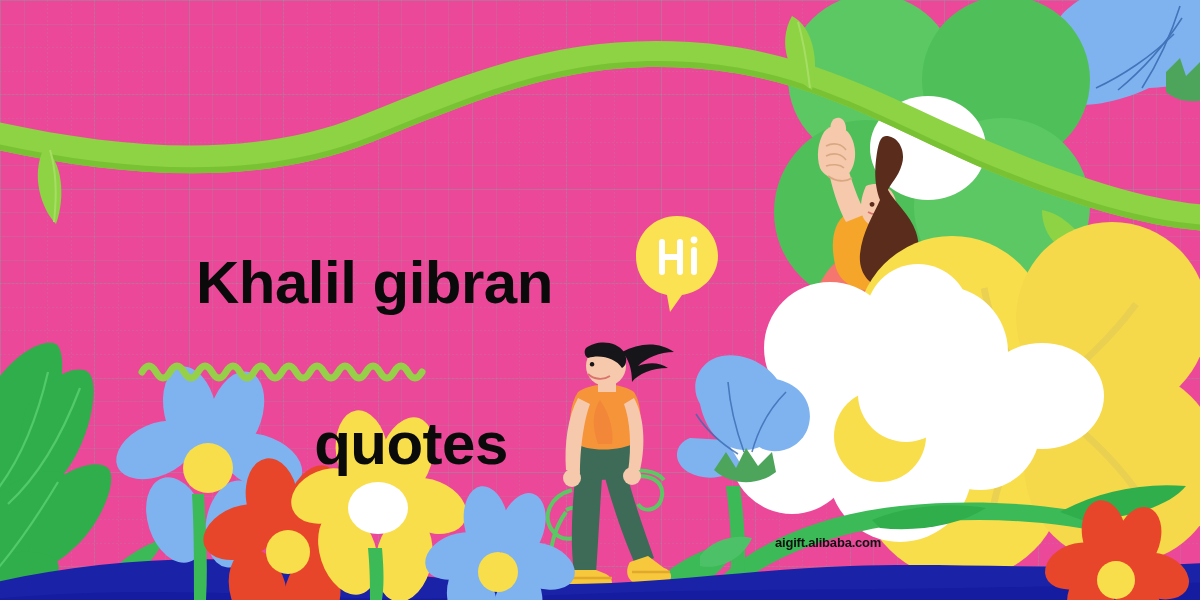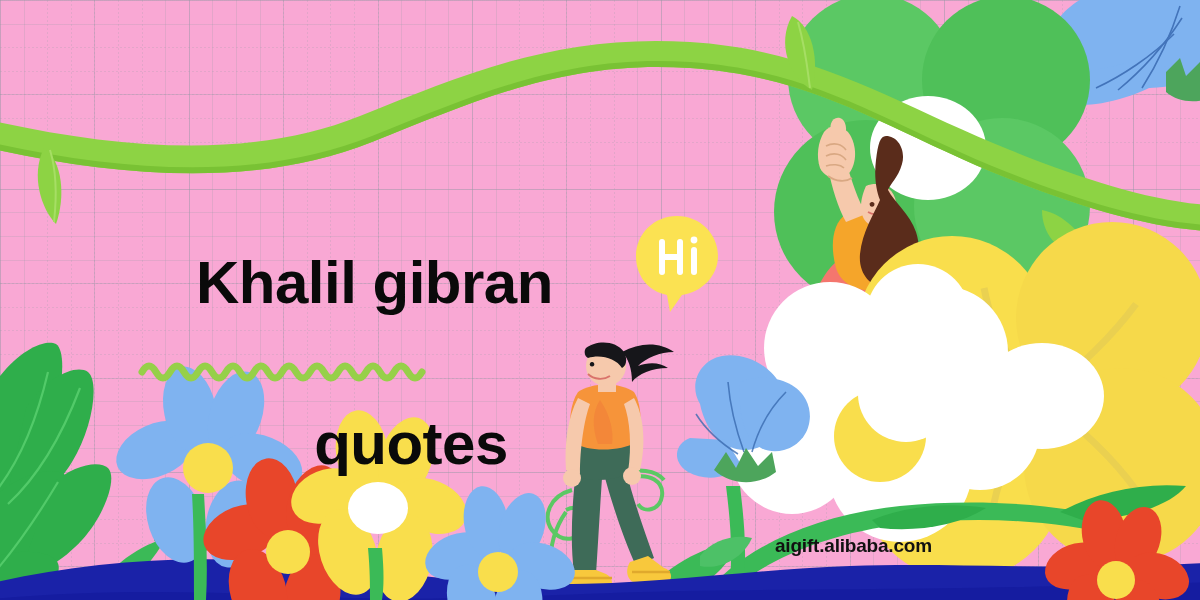--- a/index.html
+++ b/index.html
@@ -6,21 +6,21 @@
   html,body{margin:0;padding:0;}
   body{
     width:1200px;height:600px;overflow:hidden;
     background:#ffffff;
     font-family:"Liberation Sans","DejaVu Sans",sans-serif;
   }
   #banner{
     position:relative;
     width:1200px;height:600px;
     overflow:hidden;
-    background:#f9a8d4;
+    background:#ec4899;
   }
   
   .grid-fine,.grid-bold{
     position:absolute;inset:0;
     pointer-events:none;
   }
   .grid-fine{
     background-image:
       repeating-linear-gradient(to right, rgba(150,155,165,.22) 0 1px, transparent 1px 23.6px),
       repeating-linear-gradient(to bottom, rgba(150,155,165,.22) 0 1px, transparent 1px 23.6px);
@@ -52,21 +52,21 @@
   }
   #headline .l1{display:block;text-align:left;}
   #headline .l2{display:block;text-align:center;padding-right:40px;margin-top:22px;}
 
   
   #watermark{
     position:absolute;
     left:775px;top:535px;
     z-index:45;
     color:#111;
-    font-size:19px;
+    font-size:13px;
     font-weight:bold;
     letter-spacing:-0.2px;
   }
 </style>
 </head>
 <body>
 
 <div id="banner">
 
   <div class="grid-bold"></div>

